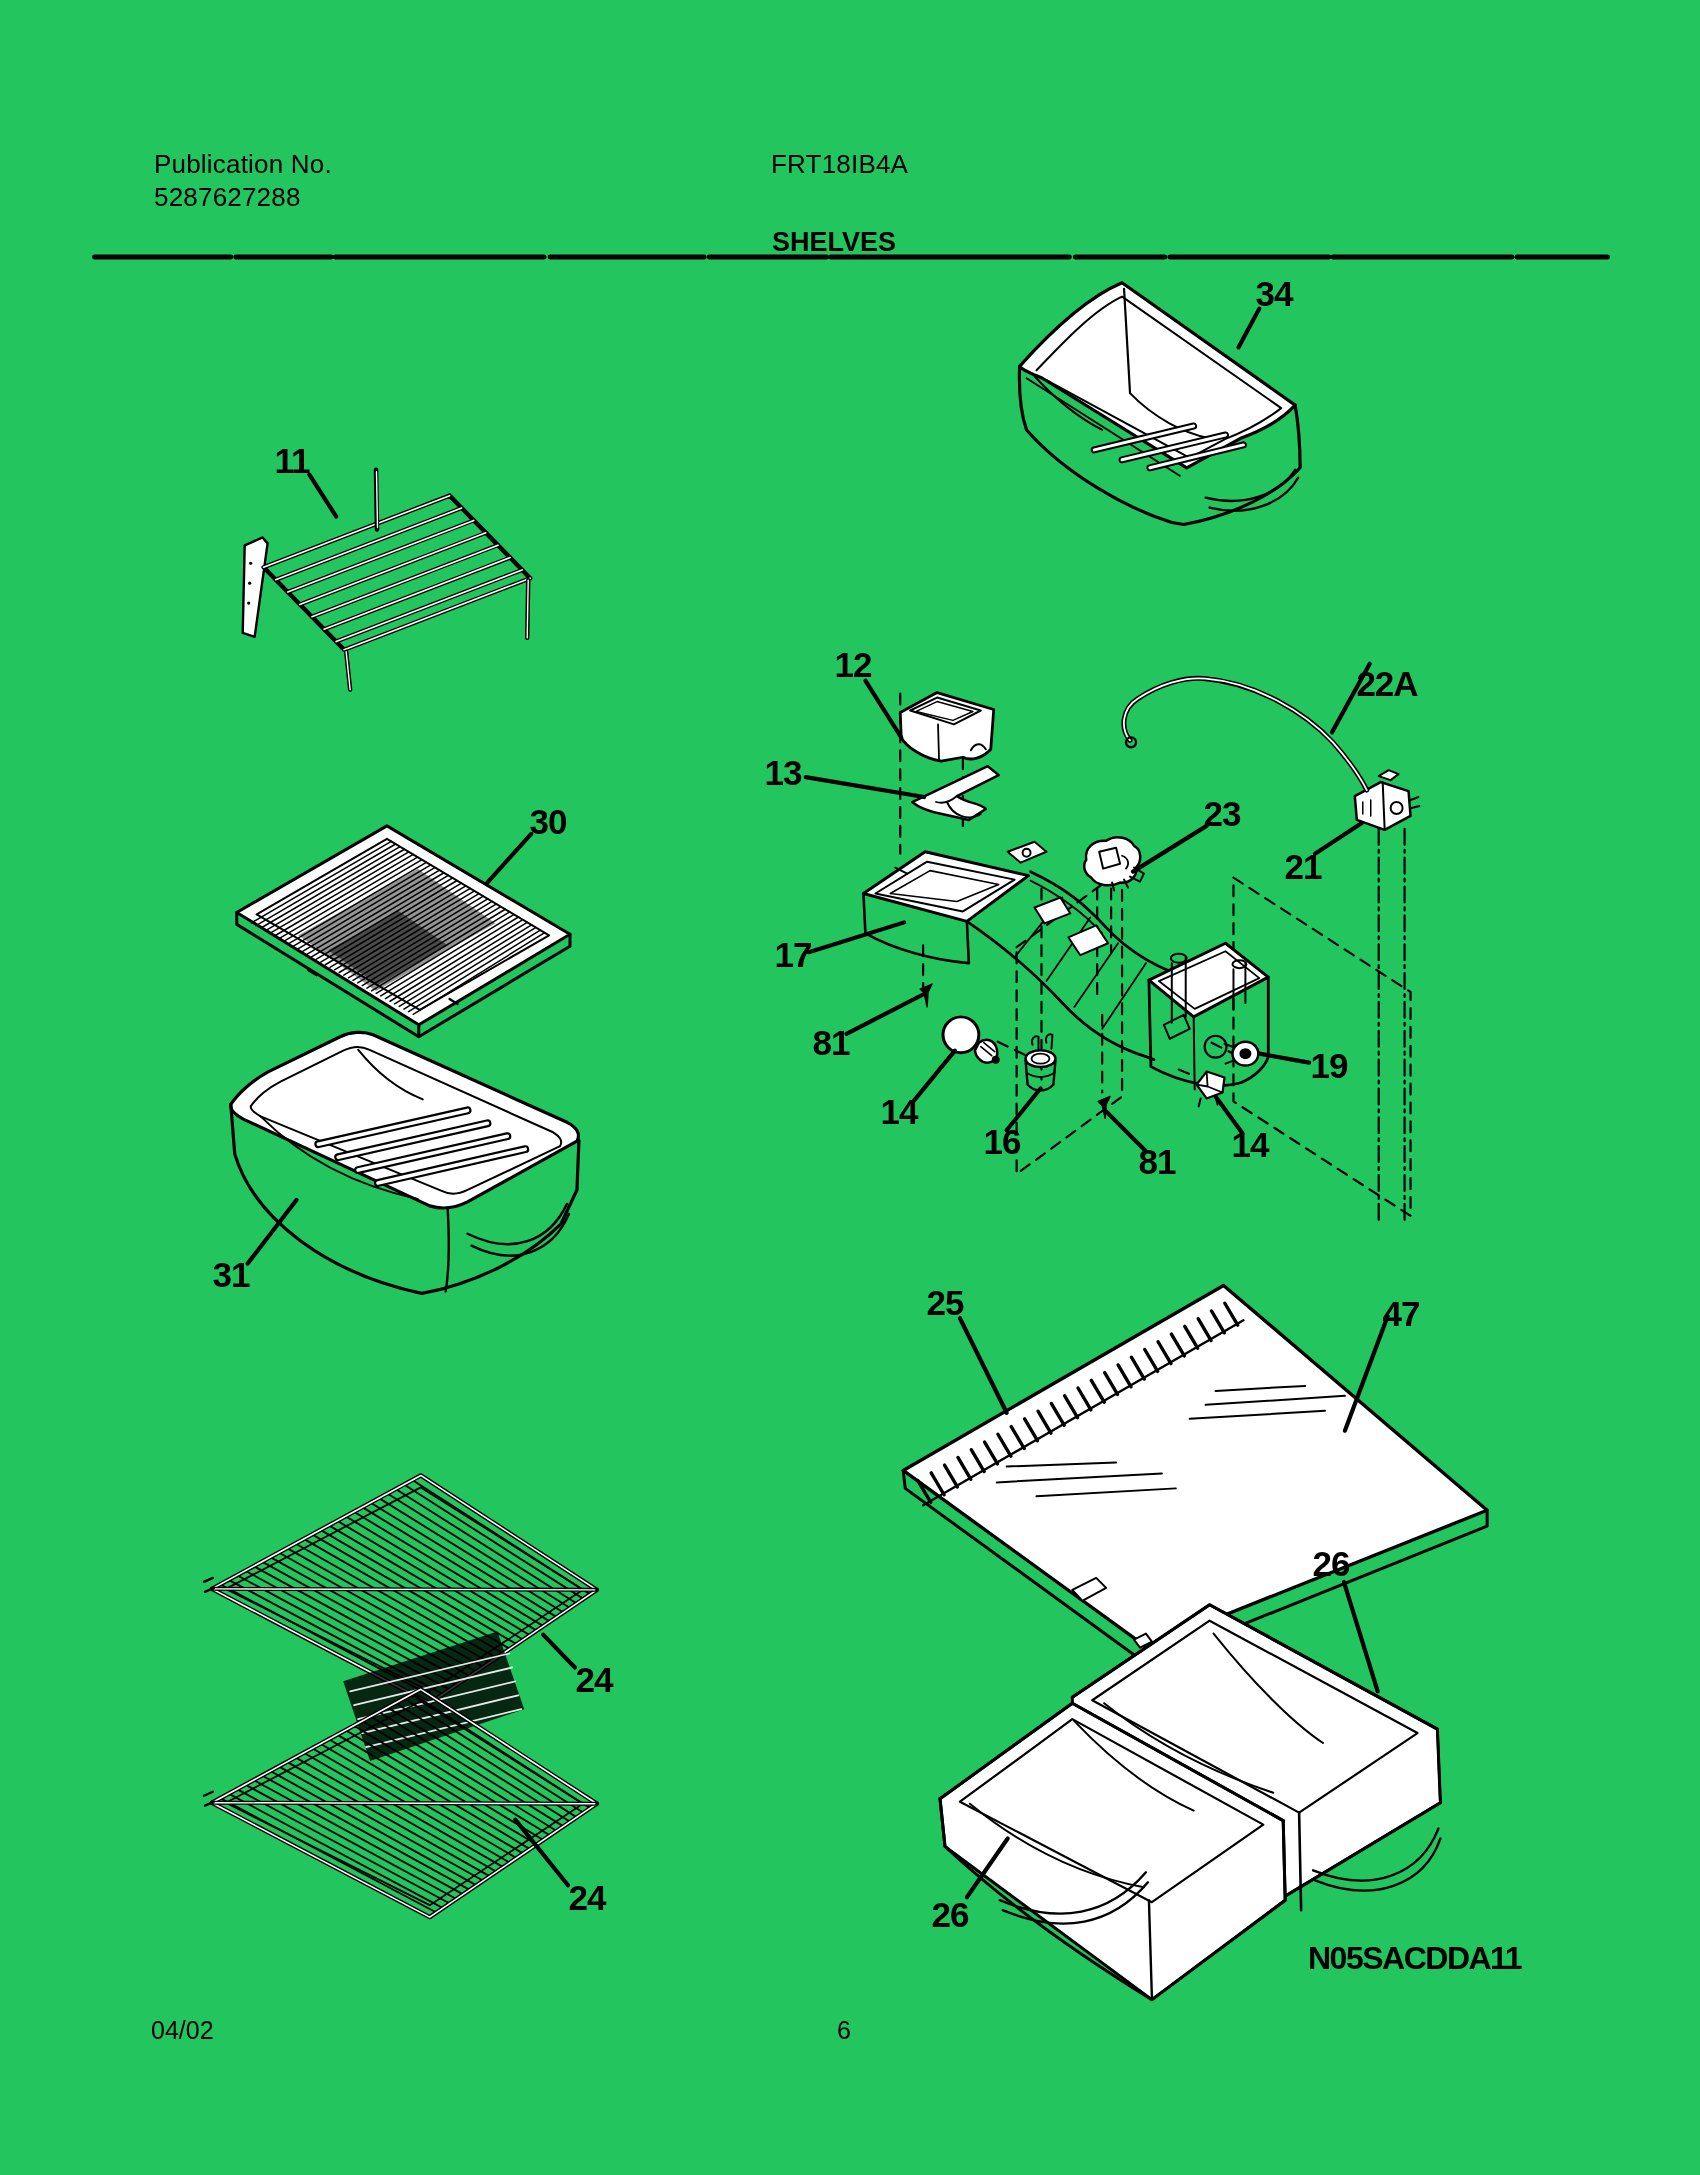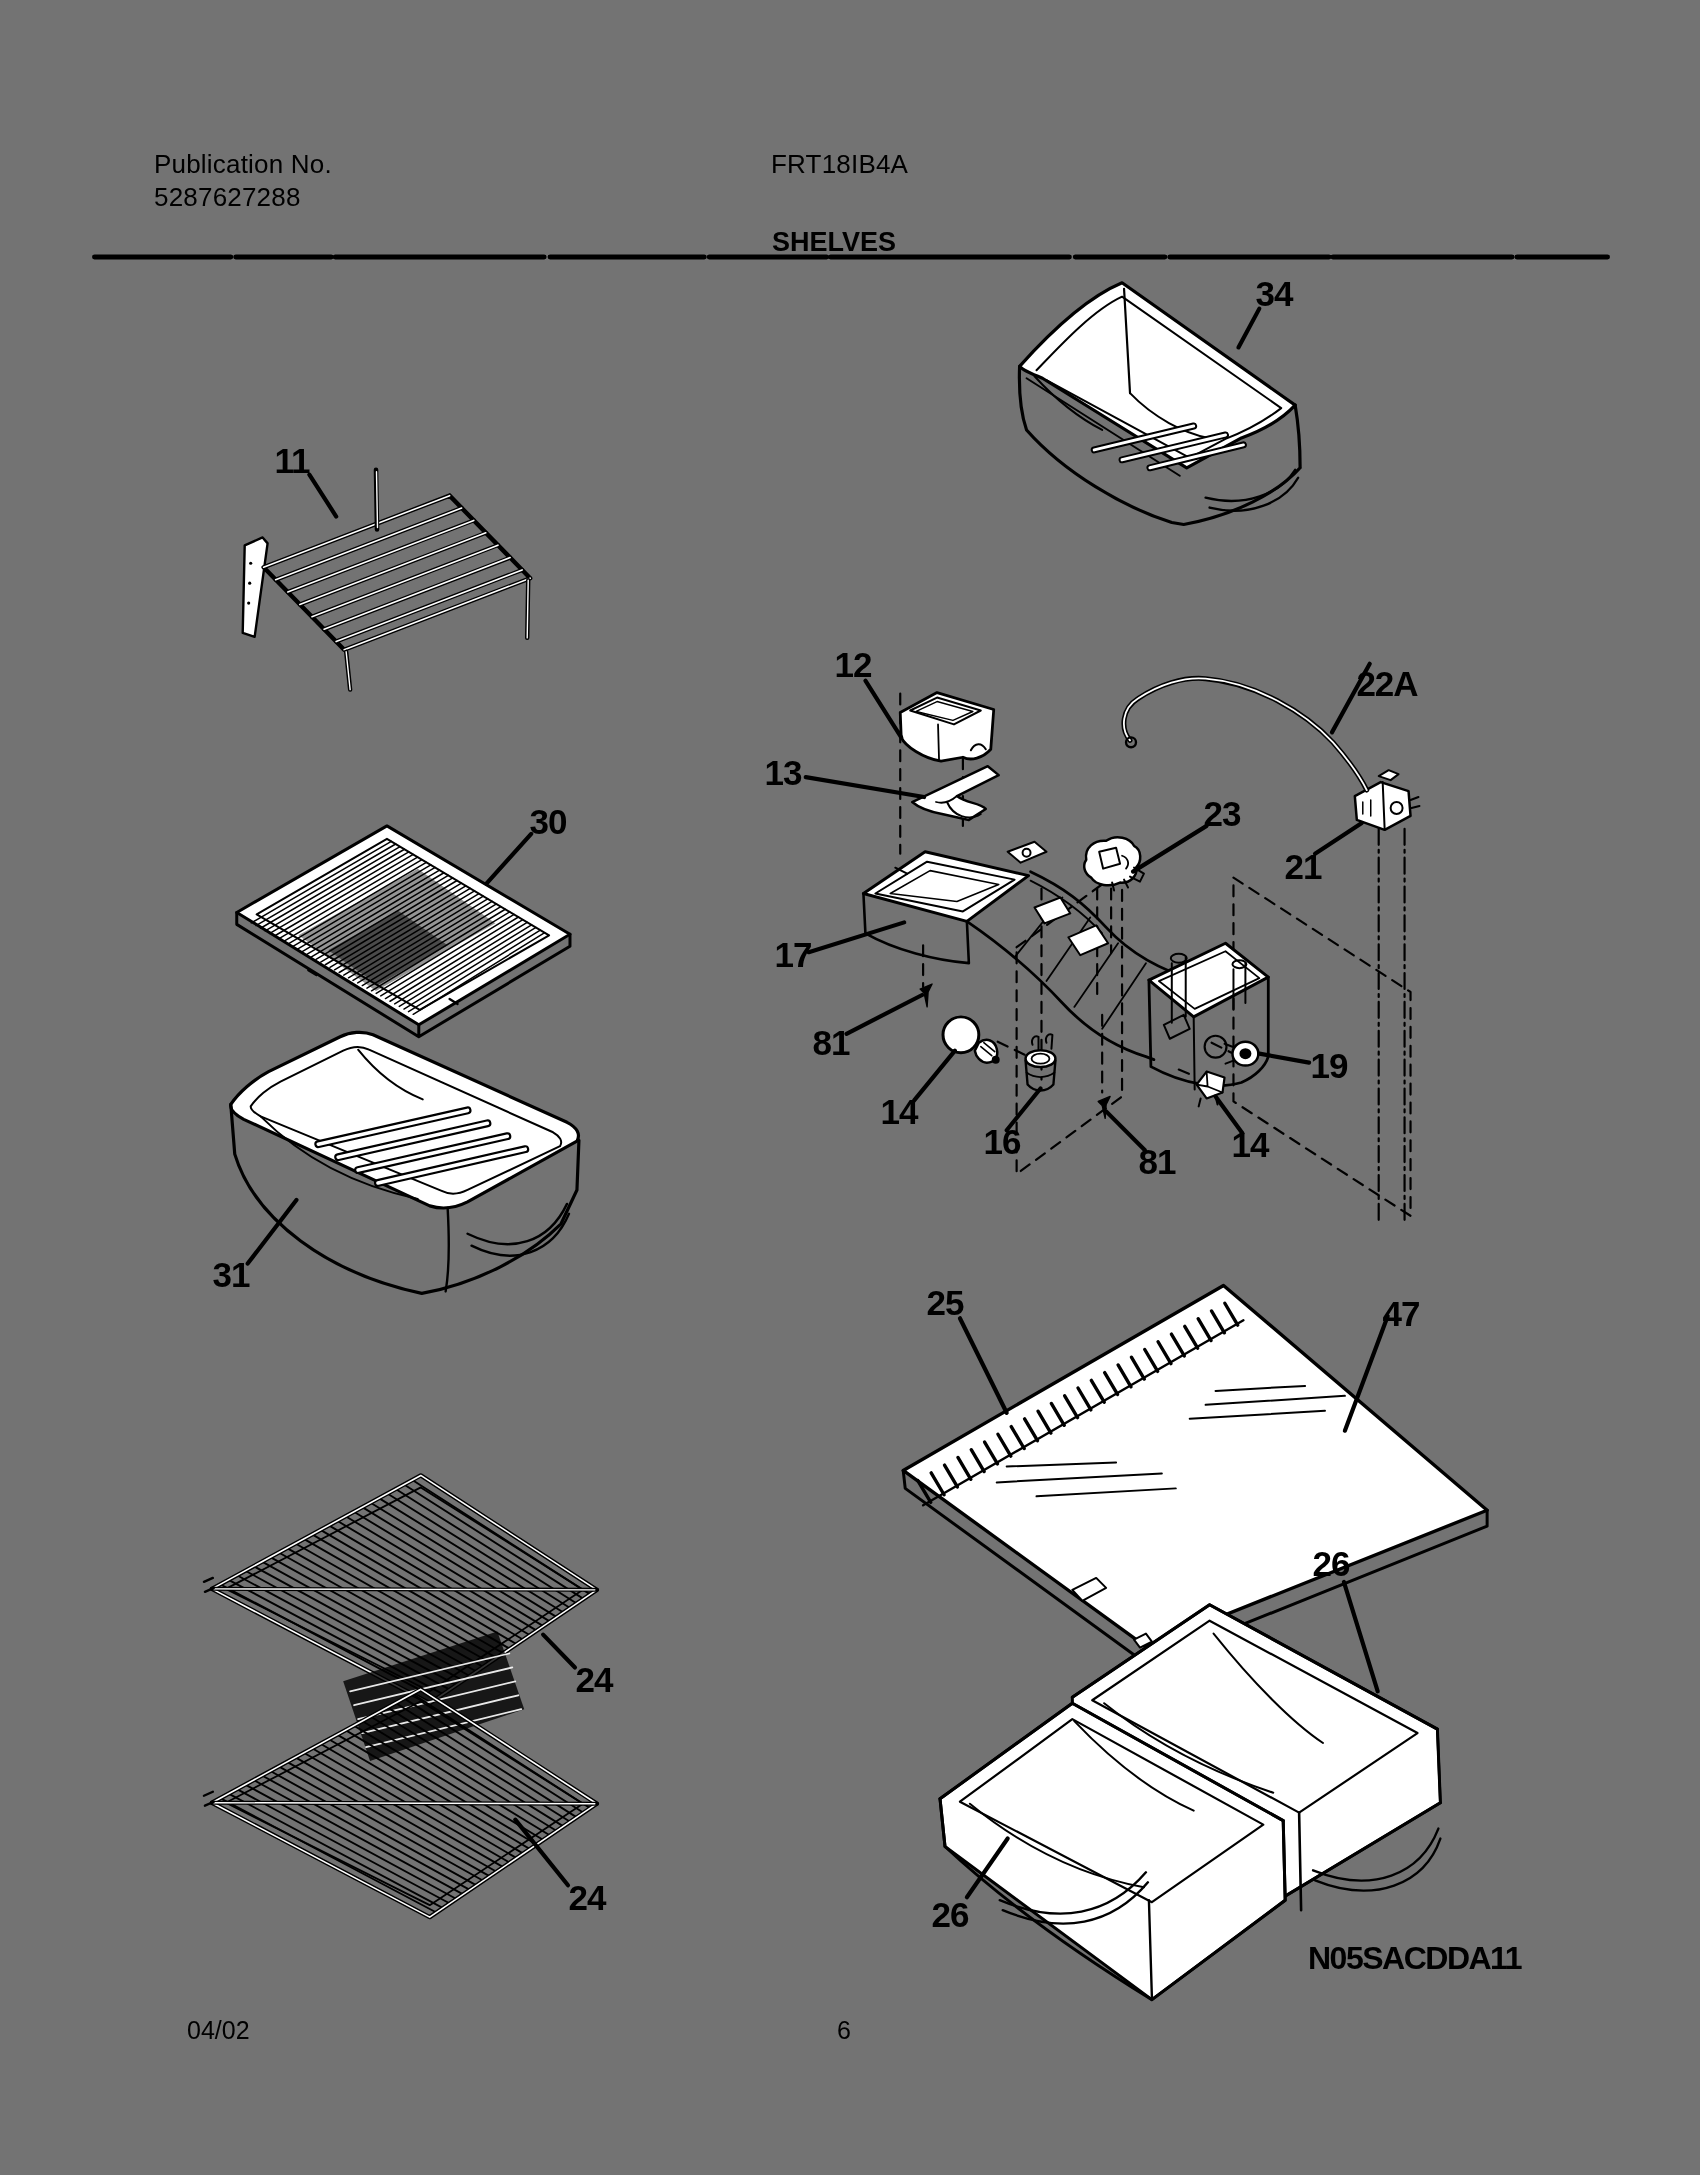--- a/index.html
+++ b/index.html
@@ -1,17 +1,17 @@
 <!DOCTYPE html>
 <html><head>
 <meta charset="utf-8">
 <style>
   html,body{margin:0;padding:0;background:#e8e8e8;}
   .page{
-    position:relative;width:1700px;height:2175px;background:#737373;
+    position:relative;width:1700px;height:2175px;background:#22c55e;
     font-family:"Liberation Sans",sans-serif;color:#000;overflow:hidden;
   }
   .art{position:absolute;left:0;top:0;width:1700px;height:2175px;}
   .txt{position:absolute;white-space:nowrap;}
   .hdr{font-size:26px;letter-spacing:0.2px;}
   .title{font-size:27px;font-weight:bold;transform:translateX(-50%);}
   .callout{
     position:absolute;transform:translate(-50%,-50%);
     font-size:35px;font-weight:bold;letter-spacing:-1px;
   }
@@ -435,17 +435,17 @@
   <div class="callout" style="left:1329px;top:1066px;">19</div>
   <div class="callout" style="left:231px;top:1275px;">31</div>
   <div class="callout" style="left:945px;top:1303px;">25</div>
   <div class="callout" style="left:1401px;top:1298px;margin-top:16px;">47</div>
   <div class="callout" style="left:594px;top:1680px;">24</div>
   <div class="callout" style="left:587px;top:1898px;">24</div>
   <div class="callout" style="left:1331px;top:1564px;">26</div>
   <div class="callout" style="left:950px;top:1915px;">26</div>
 
   <div class="txt code" style="left:1308px;top:1940px;">N05SACDDA11</div>
-  <div class="txt ftr" style="left:151px;top:2016px;margin-left:36px;">04/02</div>
+  <div class="txt ftr" style="left:151px;top:2016px;">04/02</div>
   <div class="txt ftr center" style="left:844px;top:2016px;">6</div>
 
 </div>
 
 
 </body></html>

